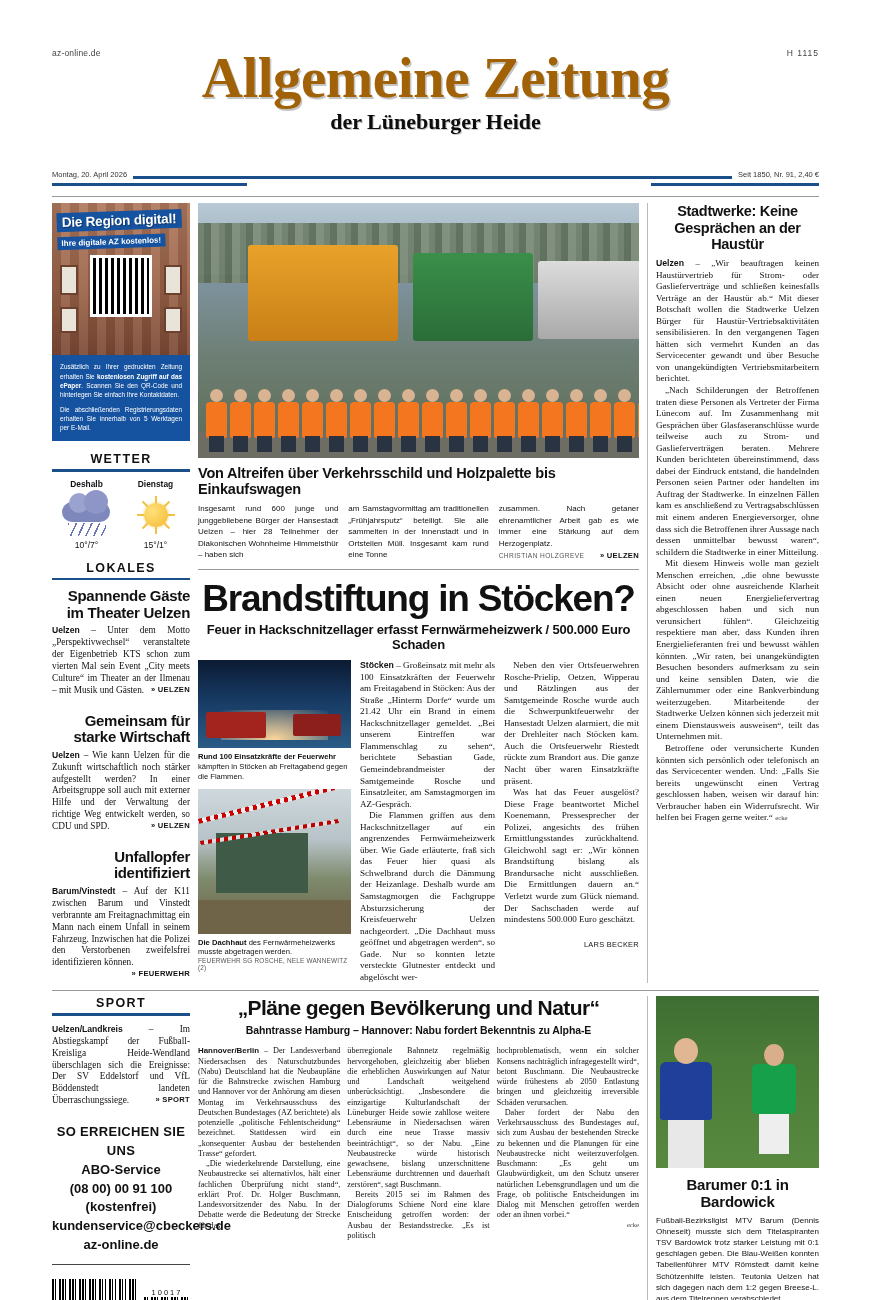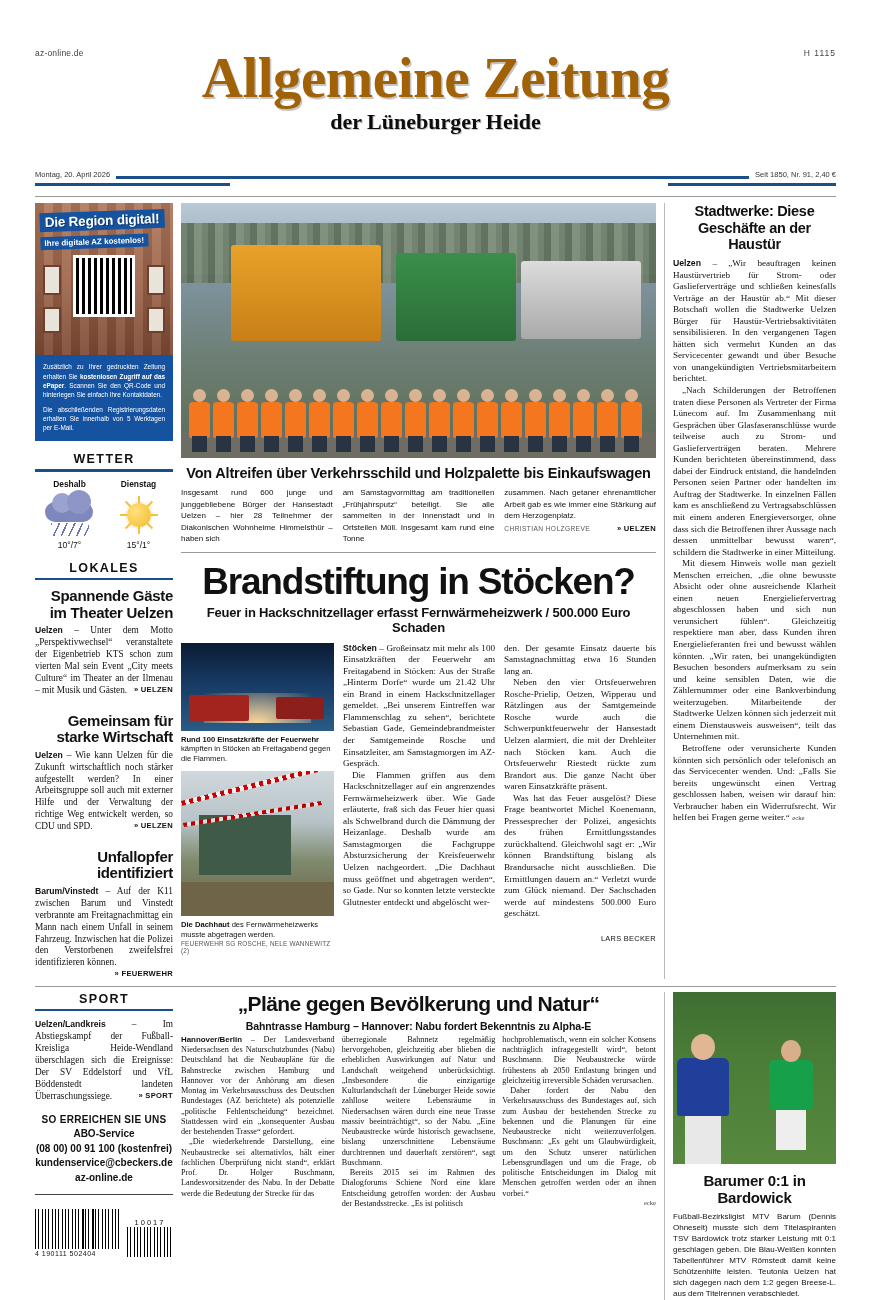--- a/index.html
+++ b/index.html
@@ -4,21 +4,21 @@
 <style>
   * { margin:0; padding:0; box-sizing:border-box; }
   html,body { width:871px; height:1300px; }
   body {
     background:#fff;
     font-family:"Liberation Sans", sans-serif;
     color:#111;
     position:relative;
     overflow:hidden;
   }
-  .page { width:871px; height:948px; position:relative; padding:0 35px; }
+  .page { width:871px; height:948px; position:relative; padding:0 52px; }
 
   
   .topbar { display:flex; justify-content:space-between; align-items:flex-start;
             padding-top:48px; font-size:8.5px; color:#444; letter-spacing:.2px; }
   .topbar .code { letter-spacing:1px; }
 
   
   .masthead { text-align:center; margin-top:-6px; }
   .masthead h1 {
     font-family:"Liberation Serif", serif;
@@ -137,21 +137,21 @@
             background:linear-gradient(180deg,#dcdcdc,#a9a9a9); border-radius:3px; }
   .crowd { position:absolute; left:0; right:0; bottom:0; height:130px; }
   .pers { position:absolute; bottom:6px; width:21px; height:66px; }
   .pers .v { position:absolute; bottom:14px; left:0; width:21px; height:36px;
              background:#f4761f; border-radius:4px 4px 2px 2px; }
   .pers .h { position:absolute; bottom:50px; left:4px; width:13px; height:13px;
              background:#d8b493; border-radius:50%; }
   .pers .l { position:absolute; bottom:0; left:3px; width:15px; height:16px; background:#2a3342; }
   .ground { position:absolute; left:0; right:0; bottom:0; height:26px; background:#6d6d63; }
 
-  .capline { font-weight:bold; font-size:14.5px; text-align:center; margin-top:7px;
+  .capline { font-weight:bold; font-size:14.5px; text-align:left; margin-top:7px;
              letter-spacing:-.2px; }
   .lead { display:flex; gap:10px; margin-top:6px; }
   .lead .c { flex:1; font-size:8px; line-height:1.43; text-align:justify; hyphens:auto; }
   .byline { font-size:6.6px; letter-spacing:.4px; color:#555; text-transform:uppercase; }
   .hr-mid { border-top:1px solid #999; margin-top:7px; }
 
   
   .big-head { font-size:37px; font-weight:bold; text-align:center; margin-top:10px;
               letter-spacing:-1.2px; line-height:1; }
   .big-sub { font-size:13px; font-weight:bold; text-align:center; margin-top:5px;
@@ -203,35 +203,35 @@
   .rbody p.first { text-indent:0; }
   .rbody .loc { font-family:"Liberation Sans", sans-serif; font-weight:bold; font-size:8.7px; }
   .sig { font-size:6.8px; color:#444; }
 
   
   .bottom { display:flex; gap:8px; margin-top:7px; border-top:1px solid #999; padding-top:5px; }
   .b-left { width:138px; flex:none; }
   .b-mid  { flex:1; }
   .b-right{ width:172px; flex:none; border-left:1px solid #bbb; padding-left:8px; }
 
-  .contact { text-align:center; font-size:10px; line-height:1.45; font-weight:bold;
-             margin-top:10px; }
+  .contact { text-align:center; font-size:13px; line-height:1.45; font-weight:bold;
+             margin-top:16px; }
   .contact .t { letter-spacing:.3px; }
   .contact-rule { border-top:1px solid #444; margin-top:9px; }
   .barcodes { display:flex; align-items:flex-end; gap:8px; margin-top:14px; }
   .bc { height:40px; flex:1;
         background:repeating-linear-gradient(90deg,#000 0 1.5px,#fff 1.5px 3px,#000 3px 4px,#fff 4px 7px,#000 7px 8.5px,#fff 8.5px 10px); }
   .bc-num { font-size:7.5px; letter-spacing:2px; text-align:center; }
   .bc-s { width:46px; }
   .bc-s .bc { height:30px; }
   .bc-digits { font-size:7px; letter-spacing:.5px; margin-top:1px; }
 
   .b-head { font-size:21px; font-weight:bold; text-align:center; letter-spacing:-.6px; }
   .b-sub { font-size:10.5px; font-weight:bold; text-align:center; margin-top:4px; letter-spacing:-.1px; }
-  .b-cols { display:flex; gap:7px; margin-top:3px; }
+  .b-cols { display:flex; gap:7px; margin-top:10px; }
   .b-cols .c { flex:1; font-family:"Liberation Serif", serif; font-size:8.2px;
                line-height:1.25; text-align:justify; hyphens:auto; }
   .b-cols .c p { text-indent:8px; }
   .b-cols .c p.first { text-indent:0; }
   .b-cols .c .loc { font-family:"Liberation Sans", sans-serif; font-weight:bold; font-size:7.9px; }
   .ecke { font-size:6.6px; text-align:right; color:#444; }
 
   .photo-sport { height:172px; position:relative; overflow:hidden;
                  background:linear-gradient(180deg,#3e6e32 0%,#4c7d38 40%,#58893f 100%); }
   .photo-sport .pl { position:absolute; bottom:0; width:52px; height:150px; }
@@ -501,32 +501,31 @@
             <b>Die Dachhaut</b><span> des Fernwärmeheizwerks musste abgetragen werden.</span>
           </div>
           <div class="credit">FEUERWEHR SG ROSCHE, NELE WANNEWITZ (2)</div>
         </div>
         <div class="textcol">
           <div class="c">
             <p class="first"><span class="loc">Stöcken</span><span> – Großeinsatz mit mehr als 100 Einsatzkräften der Feuerwehr am Freitagabend in Stöcken: Aus der Straße „Hinterm Dorfe“ wurde um 21.42 Uhr ein Brand in einem Hackschnitzellager gemeldet. „Bei unserem Eintreffen war Flammenschlag zu sehen“, berichtete Sebastian Gade, Gemeindebrandmeister der Samtgemeinde Rosche und Einsatzleiter, am Samstagmorgen im AZ-Gespräch.</span></p>
             <p>Die Flammen griffen aus dem Hackschnitzellager auf ein angrenzendes Fernwärmeheizwerk über. Wie Gade erläuterte, fraß sich das Feuer hier quasi als Schwelbrand durch die Dämmung der Heizanlage. Deshalb wurde am Samstagmorgen die Fachgruppe Absturzsicherung der Kreisfeuerwehr Uelzen nachgeordert. „Die Dachhaut muss geöffnet und abgetragen werden“, so Gade. Nur so konnten letzte versteckte Glutnester entdeckt und abgelöscht wer-</p>
           </div>
           <div class="c">
-            <p class="first">den. Der gesamte Einsatz dauerte bis Samstagnachmittag etwa 16 Stunden lang an.</p>
             <p>Neben den vier Ortsfeuerwehren Rosche-Prielip, Oetzen, Wipperau und Rätzlingen aus der Samtgemeinde Rosche wurde auch die Schwerpunktfeuerwehr der Hansestadt Uelzen alarmiert, die mit der Drehleiter nach Stöcken kam. Auch die Ortsfeuerwehr Riestedt rückte zum Brandort aus. Die ganze Nacht über waren Einsatzkräfte präsent.</p>
             <p>Was hat das Feuer ausgelöst? Diese Frage beantwortet Michel Koenemann, Pressesprecher der Polizei, angesichts des frühen Ermittlungsstandes zurückhaltend. Gleichwohl sagt er: „Wir können Brandstiftung bislang als Brandursache nicht ausschließen. Die Ermittlungen dauern an.“ Verletzt wurde zum Glück niemand. Der Sachschaden werde auf mindestens 500.000 Euro geschätzt.</p>
             <span class="author">LARS BECKER</span>
           </div>
         </div>
       </div>
 
     </div>
 
     <div class="col-right">
-      <div class="rhead">Stadtwerke: Diese Geschäfte an der Haustür</div>
+      <div class="rhead">Stadtwerke: Keine Gesprächen an der Haustür</div>
       <div class="rbody">
         <p class="first"><span class="loc">Uelzen</span><span> – „Wir beauftragen keinen Haustürvertrieb für Strom- oder Gaslieferverträge und schließen keinesfalls Verträge an der Haustür ab.“ Mit dieser Botschaft wollen die Stadtwerke Uelzen Bürger für Haustür-Vertriebsaktivitäten sensibilisieren. In den vergangenen Tagen hätten sich vermehrt Kunden an das Servicecenter gewandt und über Besuche von unangekündigten Vertriebsmitarbeitern berichtet.</span></p>
         <p>„Nach Schilderungen der Betroffenen traten diese Personen als Vertreter der Firma Lünecom auf. Im Zusammenhang mit Gesprächen über Glasfaseranschlüsse wurde teilweise auch zu Strom- und Gaslieferverträgen beraten. Mehrere Kunden berichteten übereinstimmend, dass dabei der Eindruck entstand, die handelnden Personen seien Partner oder handelten im Auftrag der Stadtwerke. In einzelnen Fällen kam es anschließend zu Vertragsabschlüssen mit einem anderen Energieversorger, ohne dass sich die Betroffenen ihrer Aussage nach dessen unmittelbar bewusst waren“, schildern die Stadtwerke in einer Mitteilung.</p>
         <p>Mit diesem Hinweis wolle man gezielt Menschen erreichen, „die ohne bewusste Absicht oder ohne ausreichende Klarheit einen neuen Energieliefervertrag abgeschlossen haben und sich nun verunsichert fühlen“. Gleichzeitig respektiere man aber, dass Kunden ihren Energielieferanten frei und bewusst wählen könnten. „Wir raten, bei unangekündigten Besuchen besonders aufmerksam zu sein und keine sensiblen Daten, wie die Zählernummer oder eine Bankverbindung weiterzugeben. Mitarbeitende der Stadtwerke Uelzen können sich jederzeit mit einem Dienstausweis ausweisen“, teilt das Unternehmen mit.</p>
         <p><span>Betroffene oder verunsicherte Kunden könnten sich persönlich oder telefonisch an das Servicecenter wenden. Und: „Falls Sie bereits ungewünscht einen Vertrag geschlossen haben, weisen wir darauf hin: Verbraucher haben ein Widerrufsrecht. Wir helfen bei Fragen gerne weiter.“</span> <span class="sig">ecke</span></p>
       </div>
     </div>
   </div>
 
   <div class="bottom">

